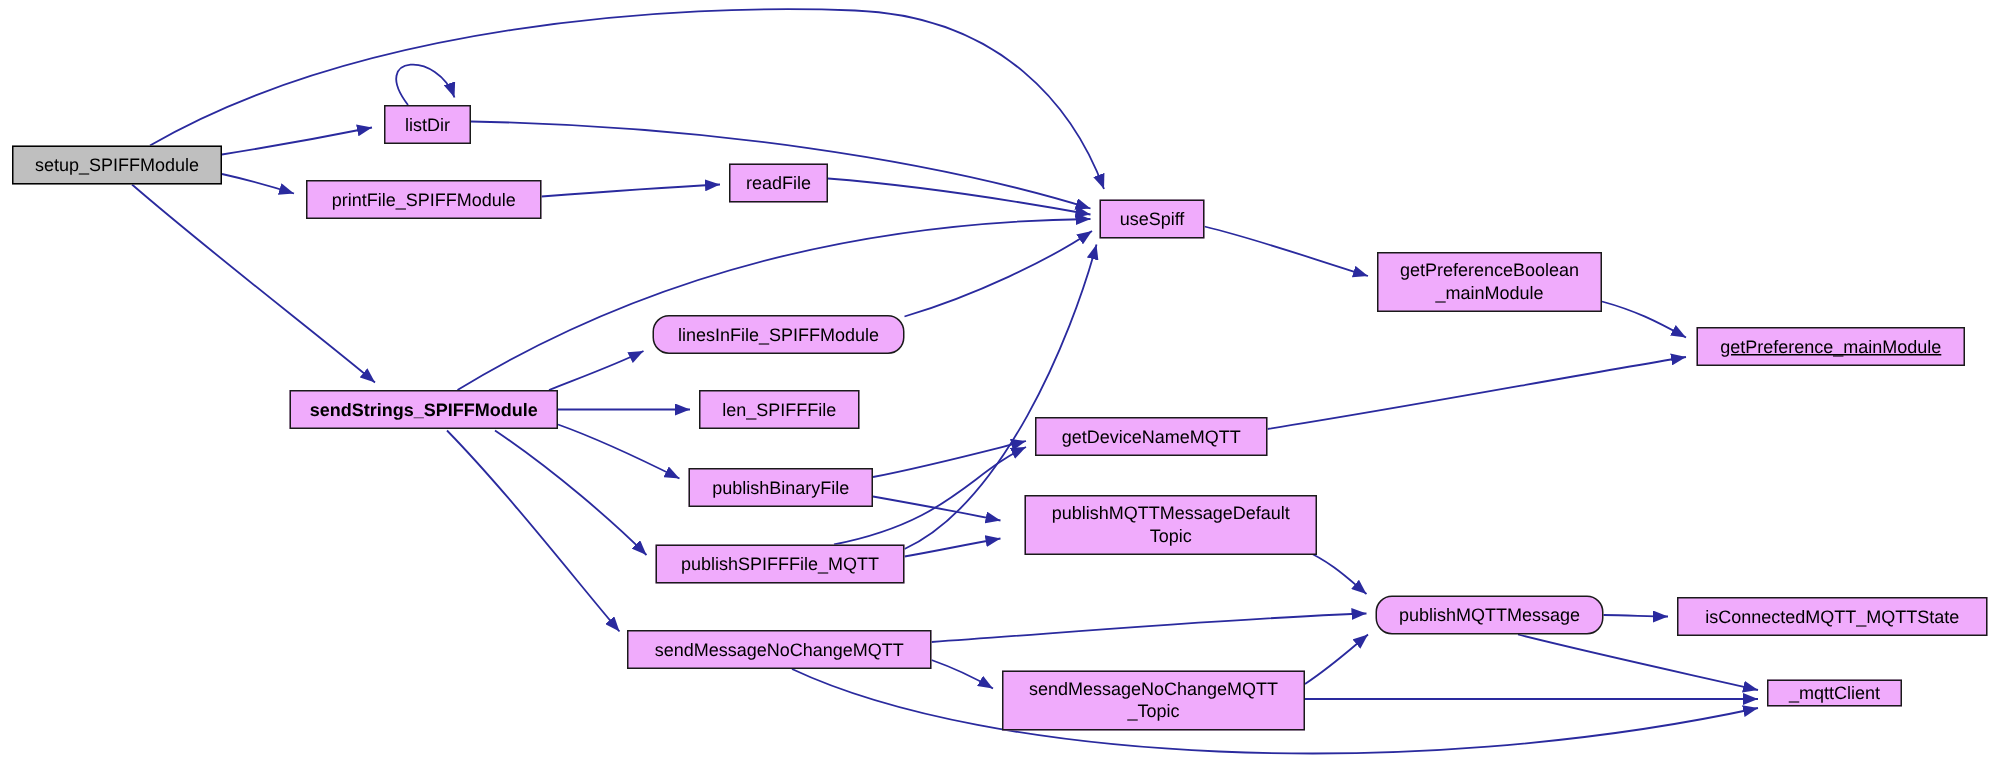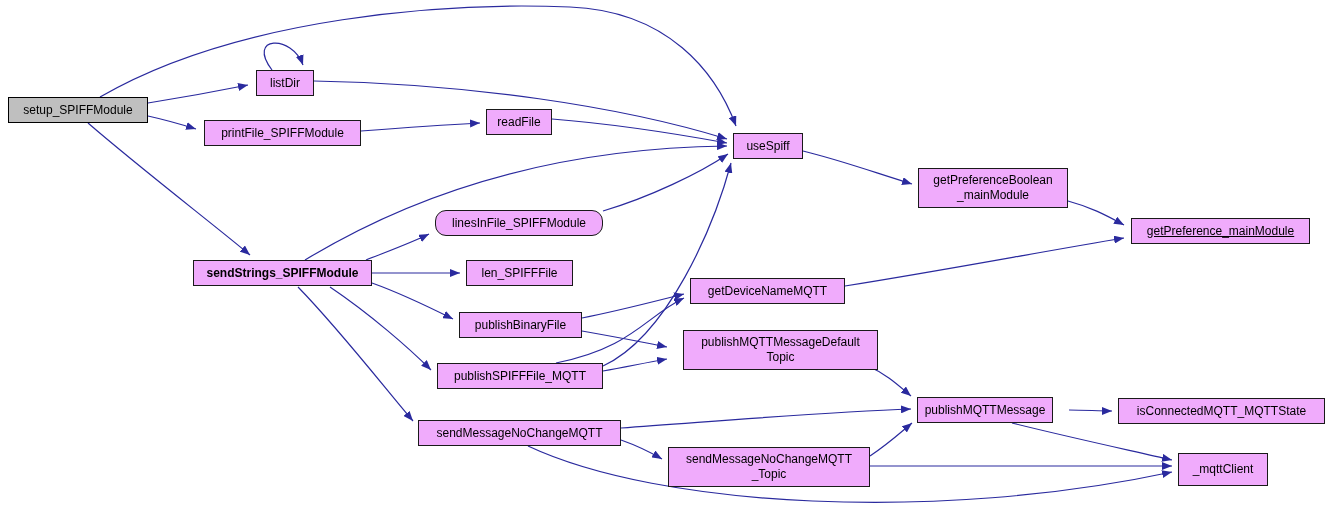--- a/index.html
+++ b/index.html
@@ -121,23 +121,23 @@
       <div class="node" style="left: 437px; top: 363px; width: 166px; height: 26px; justify-content: center;">
         <span>publishSPIFFFile_MQTT</span>
       </div>
       <div class="node" style="left: 418px; top: 420px; width: 203px; height: 26px;">
         <span>sendMessageNoChangeMQTT</span>
       </div>
       <div class="node" style="left: 668px; top: 447px; width: 202px; height: 40px;">
         <span>sendMessageNoChangeMQTT</span>
         <span>_Topic</span>
       </div>
-      <div class="node" style="left: 917px; top: 397px; width: 136px; height: 26px;">
+      <div class="node" style="left: 917px; top: 397px; width: 152px; height: 26px; border-radius: 11px;">
         <span>publishMQTTMessage</span>
       </div>
       <div class="node" style="left: 1118px; top: 398px; width: 207px; height: 26px;">
         <span>isConnectedMQTT_MQTTState</span>
       </div>
-      <div class="node" style="left: 1178px; top: 453px; width: 90px; height: 33px;">
+      <div class="node" style="left: 1178px; top: 453px; width: 90px; height: 18px;">
         <span>_mqttClient</span>
       </div>
     </div>
 </div>
 
 </body></html>

